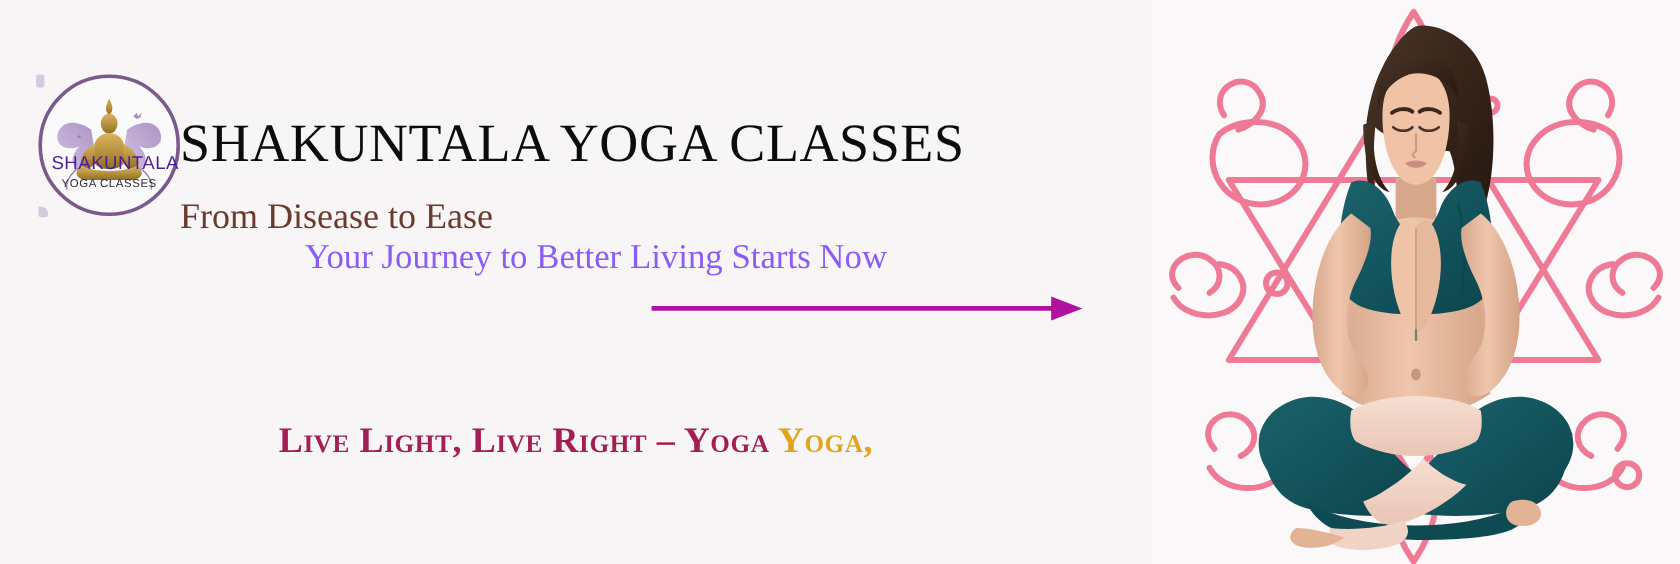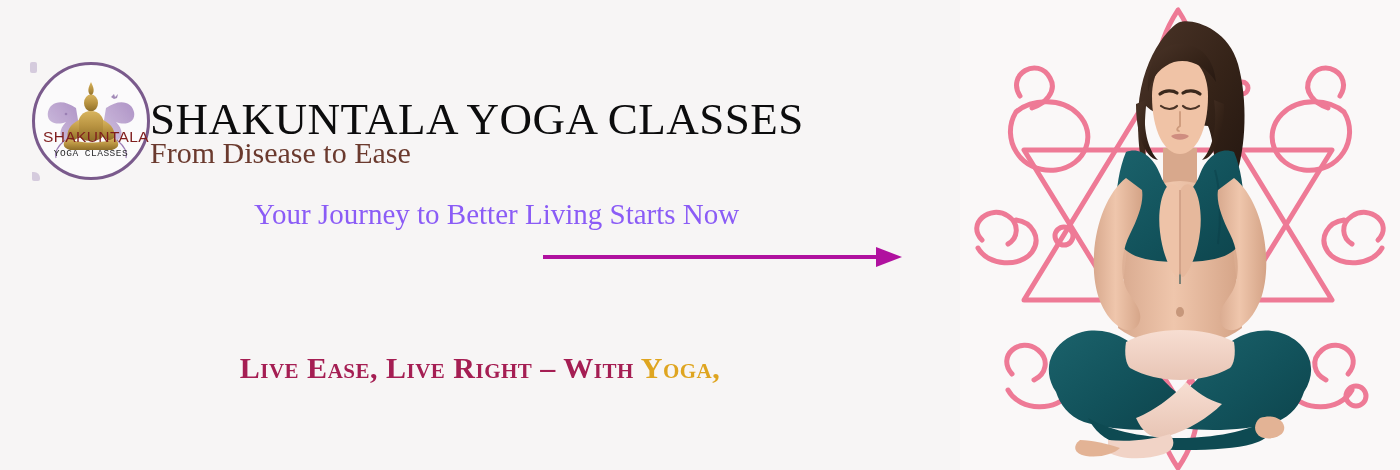--- a/index.html
+++ b/index.html
@@ -34,30 +34,30 @@
   }
   .logo-svg { position: absolute; inset: 0; }
   .logo-name {
     position: absolute;
     left: 0; right: 0;
     top: 66px;
     text-align: center;
     font-family: "Liberation Sans", sans-serif;
     font-size: 15.5px;
     letter-spacing: 0.4px;
-    color: #7f1d1d;
+    color: #4c1d95;
     font-weight: 400;
     margin-left: 10px;
   }
   .logo-sub {
     position: absolute;
     left: 0; right: 0;
     top: 86px;
     text-align: center;
-    font-family: Liberation Mono, monospace;
+    font-family: Liberation Sans, sans-serif;
     font-size: 9.5px;
     letter-spacing: 0.5px;
     color: #2a2a2c;
   }
 
   
   .speck {
     position: absolute;
     background: #b9a8c9;
     opacity: .55;
@@ -74,21 +74,21 @@
     font-size: 45px;
     line-height: 1;
     letter-spacing: 0.5px;
     color: #0c0c0d;
     font-weight: 400;
     white-space: nowrap;
   }
   .tagline-1 {
     position: absolute;
     left: 150px;
-    top: 136px;
+    top: 164px;
     font-size: 30px;
     line-height: 1.15;
     color: #6b3a2e;
     white-space: nowrap;
   }
   .tagline-2 {
     position: absolute;
     left: 254px;
     top: 198px;
     font-size: 29px;
@@ -188,21 +188,21 @@
   <div class="headline">SHAKUNTALA YOGA CLASSES</div>
   <div class="tagline-1">From Disease to Ease</div>
   <div class="tagline-2">Your Journey to Better Living Starts Now</div>
 
   <svg class="arrow" viewBox="0 0 365 28">
     <line x1="3" y1="14" x2="340" y2="14" stroke="#b0119f" stroke-width="4"></line>
     <path d="M336 4 L362 14 L336 24 Z" fill="#b0119f"></path>
   </svg>
 
   <div class="slogan">
-    <span>Live Ease, Live Right – With </span><span class="gold">Yoga</span><span class="gold">,</span>
+    <span>Live Light, Live Right – Yoga </span><span class="gold">Yoga</span><span class="gold">,</span>
   </div>
 
   <div class="hero">
 
     <svg class="mandala" width="440" height="470" viewBox="0 0 440 470">
       <g fill="none" stroke="#ee7a96" stroke-width="5" stroke-linecap="round" stroke-linejoin="round">
 
         <path d="M218 48 L372 300 L64 300 Z"></path>
 
         <path d="M218 400 L64 150 L372 150 Z"></path>

